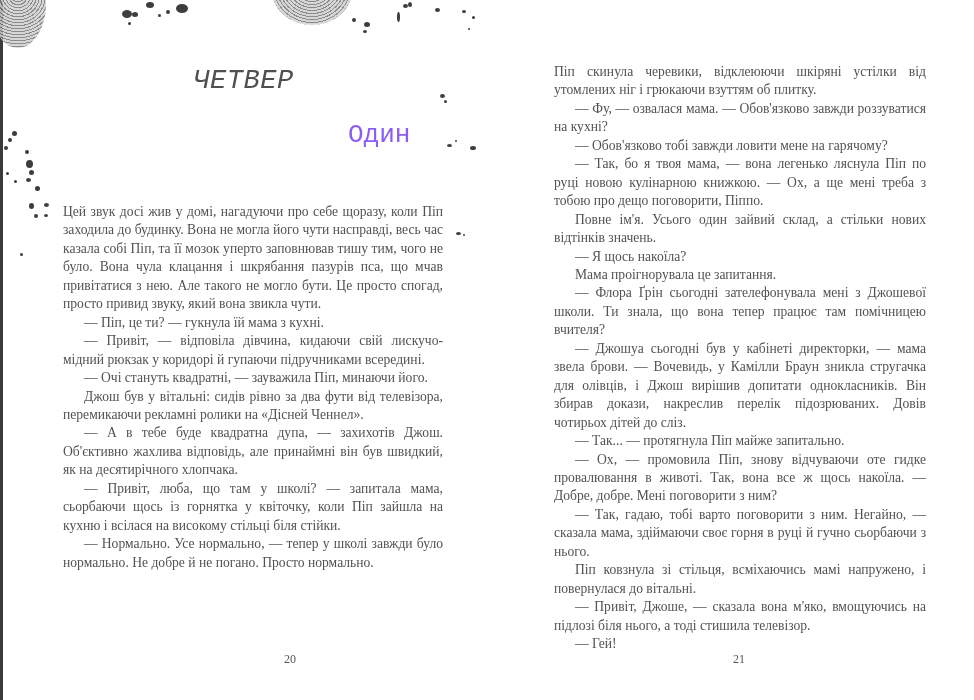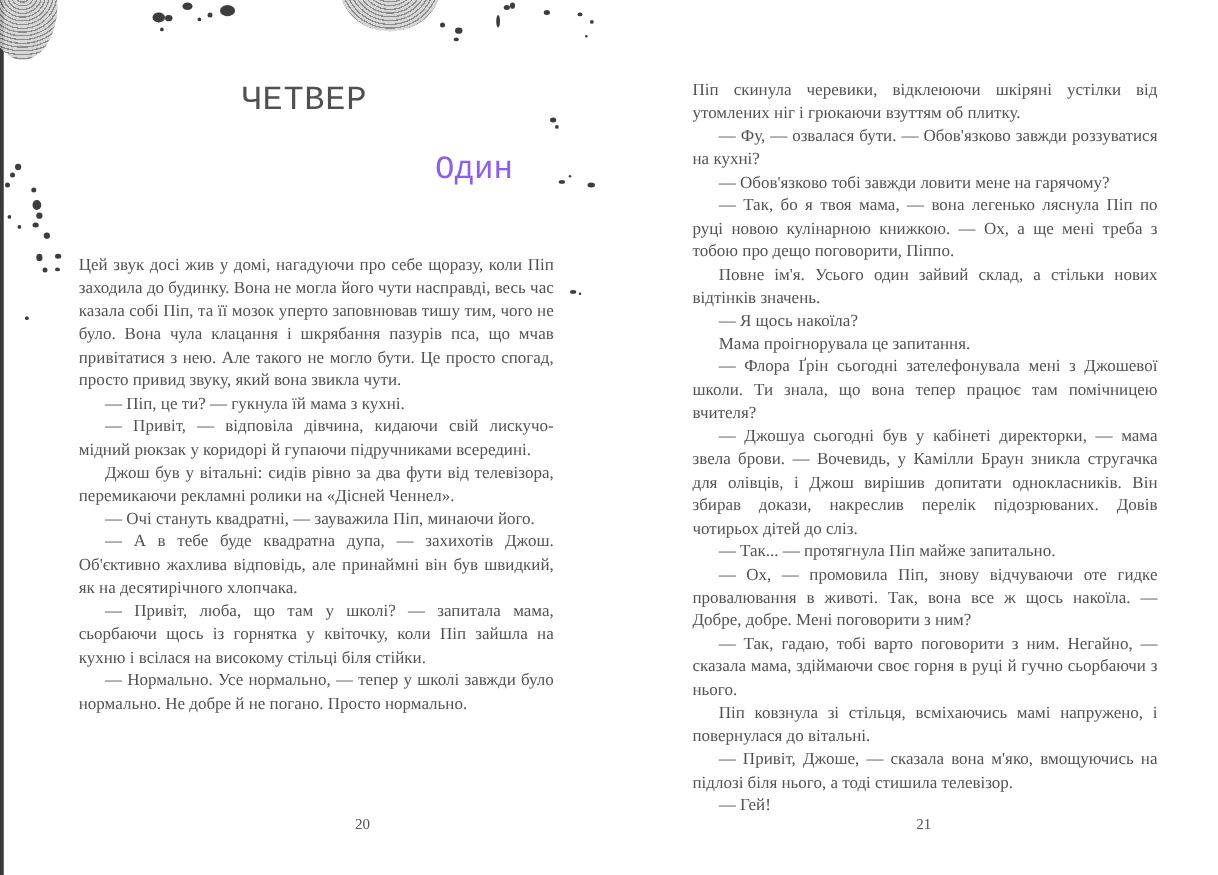--- a/index.html
+++ b/index.html
@@ -18,21 +18,21 @@
     position: absolute; border-radius: 50%;
     background:
       repeating-radial-gradient(circle at 50% 40%, #777 0 1px, #cfcfcf 1px 3px);
     opacity: 0.85;
   }
   .dot { position: absolute; background: #3d3d3d; border-radius: 50%; }
 
   .day-title {
     position: absolute; left: 0; width: 487px; top: 66px; text-align: center;
     font-family: "Liberation Mono", "DejaVu Sans Mono", monospace;
-    font-size: 27px; letter-spacing: 0.5px; color: #505050;
+    font-size: 27px; letter-spacing: 0.5px; color: #505050; font-style: italic;
   }
   .chapter-title {
     position: absolute; left: 348px; top: 120px;
     font-family: "Liberation Mono", "DejaVu Sans Mono", monospace;
     font-size: 26px; color: #8b5cf6;
   }
 
   .text-block {
     position: absolute; font-size: 13.6px; line-height: 18.45px;
     text-align: justify; color: #525252;
@@ -100,34 +100,34 @@
       <div class="dot" style="left:44px;top:214px;width:4px;height:3px;"></div>
     </div>
 
     <div class="day-title">ЧЕТВЕР</div>
     <div class="chapter-title">Один</div>
 
     <div class="text-block left">
       <p class="noindent">Цей звук досі жив у домі, нагадуючи про себе щоразу, коли Піп заходила до будинку. Вона не могла його чути насправді, весь час казала собі Піп, та її мозок уперто заповнював тишу тим, чого не було. Вона чула клацання і шкрябання пазурів пса, що мчав привітатися з нею. Але такого не могло бути. Це просто спогад, просто привид звуку, який вона звикла чути.</p>
       <p>— Піп, це ти? — гукнула їй мама з кухні.</p>
       <p>— Привіт, — відповіла дівчина, кидаючи свій лискучо-мідний рюкзак у коридорі й гупаючи підручниками всередині.</p>
+      <p>— Очі стануть квадратні, — зауважила Піп, минаючи його.</p>
       <p>Джош був у вітальні: сидів рівно за два фути від телевізора, перемикаючи рекламні ролики на «Дісней Ченнел».</p>
-      <p>— Очі стануть квадратні, — зауважила Піп, минаючи його.</p>
       <p>— А в тебе буде квадратна дупа, — захихотів Джош. Об'єктивно жахлива відповідь, але принаймні він був швидкий, як на десятирічного хлопчака.</p>
       <p>— Привіт, люба, що там у школі? — запитала мама, сьорбаючи щось із горнятка у квіточку, коли Піп зайшла на кухню і всілася на високому стільці біля стійки.</p>
       <p>— Нормально. Усе нормально, — тепер у школі завжди було нормально. Не добре й не погано. Просто нормально.</p>
     </div>
 
     <div class="page-number left">20</div>
   </div>
 
   <div class="page right">
     <div class="text-block right" style="left:67px;">
       <p class="noindent">Піп скинула черевики, відклеюючи шкіряні устілки від утомлених ніг і грюкаючи взуттям об плитку.</p>
-      <p>— Фу, — озвалася бути. — Обов'язково завжди роззуватися на кухні?</p>
+      <p>— Фу, — озвалася мама. — Обов'язково завжди роззуватися на кухні?</p>
       <p>— Обов'язково тобі завжди ловити мене на гарячому?</p>
       <p>— Так, бо я твоя мама, — вона легенько ляснула Піп по руці новою кулінарною книжкою. — Ох, а ще мені треба з тобою про дещо поговорити, Піппо.</p>
       <p>Повне ім'я. Усього один зайвий склад, а стільки нових відтінків значень.</p>
       <p>— Я щось накоїла?</p>
       <p>Мама проігнорувала це запитання.</p>
       <p>— Флора Ґрін сьогодні зателефонувала мені з Джошевої школи. Ти знала, що вона тепер працює там помічницею вчителя?</p>
       <p>— Джошуа сьогодні був у кабінеті директорки, — мама звела брови. — Вочевидь, у Камілли Браун зникла стругачка для олівців, і Джош вирішив допитати однокласників. Він збирав докази, накреслив перелік підозрюваних. Довів чотирьох дітей до сліз.</p>
       <p>— Так... — протягнула Піп майже запитально.</p>
       <p>— Ох, — промовила Піп, знову відчуваючи оте гидке провалювання в животі. Так, вона все ж щось накоїла. — Добре, добре. Мені поговорити з ним?</p>
       <p>— Так, гадаю, тобі варто поговорити з ним. Негайно, — сказала мама, здіймаючи своє горня в руці й гучно сьорбаючи з нього.</p>

